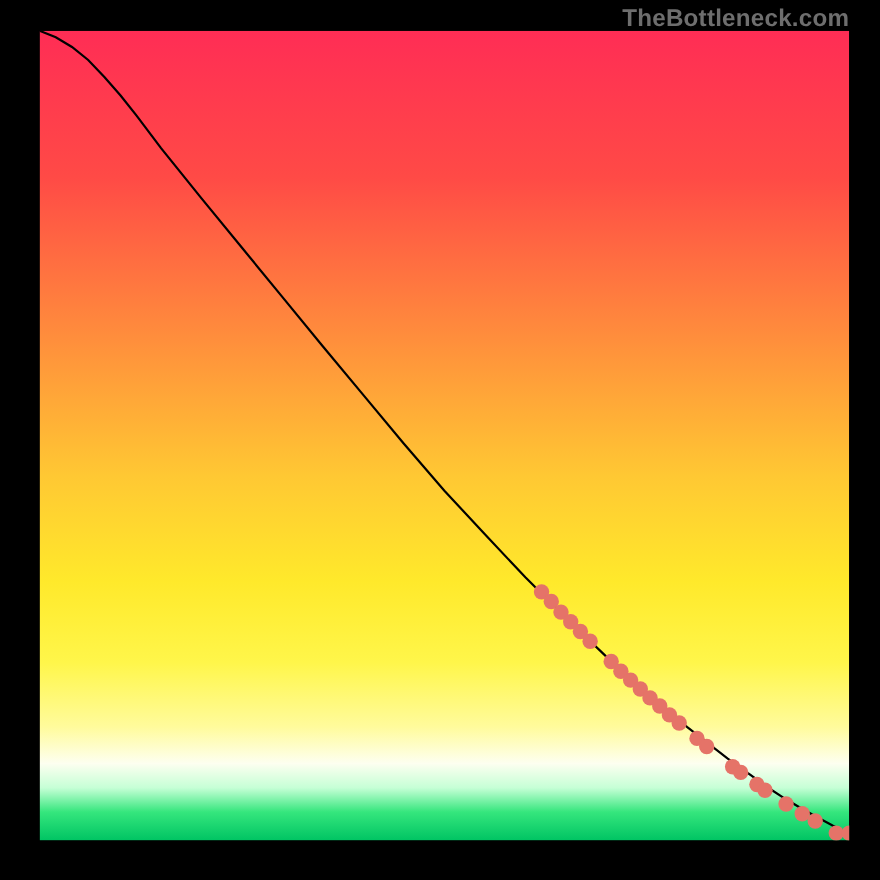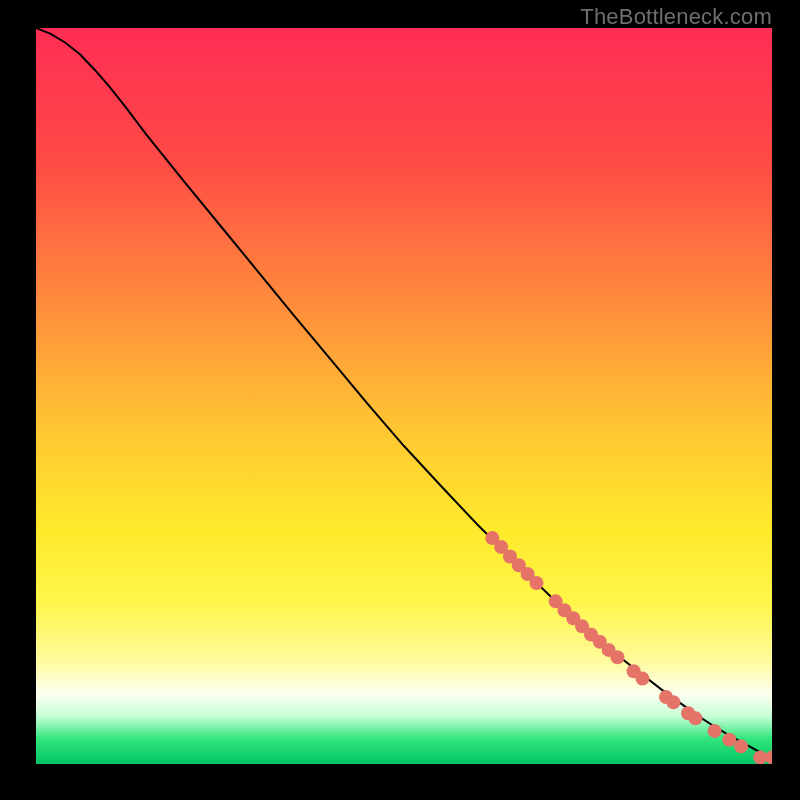--- a/index.html
+++ b/index.html
@@ -26,21 +26,21 @@
   svg {
     display: block;
   }
   .watermark {
     position: absolute;
     top: 4px;
     right: 28px;
     color: #6e6e6e;
     font-size: 22px;
     letter-spacing: 0.2px;
-    font-weight: 400;
+    font-weight: 700;
     user-select: none;
   }
 </style>
 </head>
 <body>
 
 <div class="stage">
 
   <div class="watermark">TheBottleneck.com</div>
 

